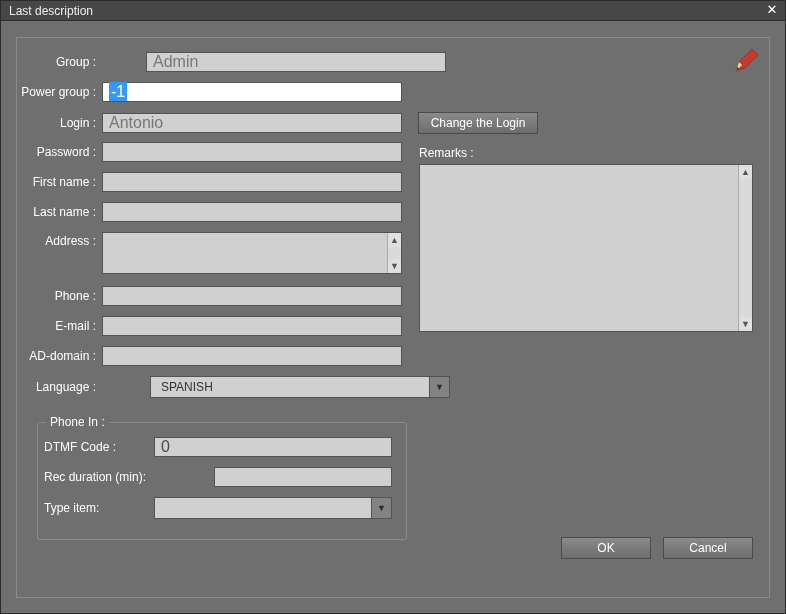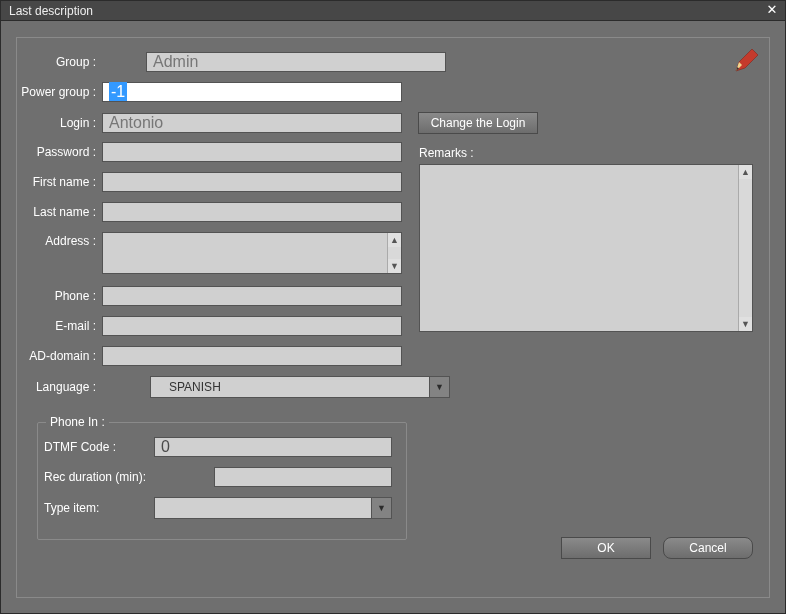--- a/index.html
+++ b/index.html
@@ -102,21 +102,21 @@
   }
   .select {
     display: flex;
     height: 22px;
   }
   .select .sel-value {
     flex: 1;
     background: #d0d0d0;
     border: 1px solid #535353;
     color: #333;
-    padding: 0 18px;
+    padding: 0 10px;
     display: flex;
     align-items: center;
     font-size: 12px;
   }
   .select .sel-btn {
     width: 20px;
     background: #838383;
     border: 1px solid #535353;
     border-left: none;
     display: flex;
@@ -273,19 +273,19 @@
             </div>
           <div class="sel-btn">▼</div>
         </div>
       </div>
     </div>
 
     <div style="position:absolute; right:16px; bottom:38px; display:flex; gap:12px;">
       <div class="btn" style="width:90px;">
           <span>OK</span>
         </div>
-      <div class="btn" style="width:90px;border-radius:8px;">
+      <div class="btn" style="width:90px;">
           <span>Cancel</span>
         </div>
     </div>
 
   </div>
 </div>
 
 </body></html>

